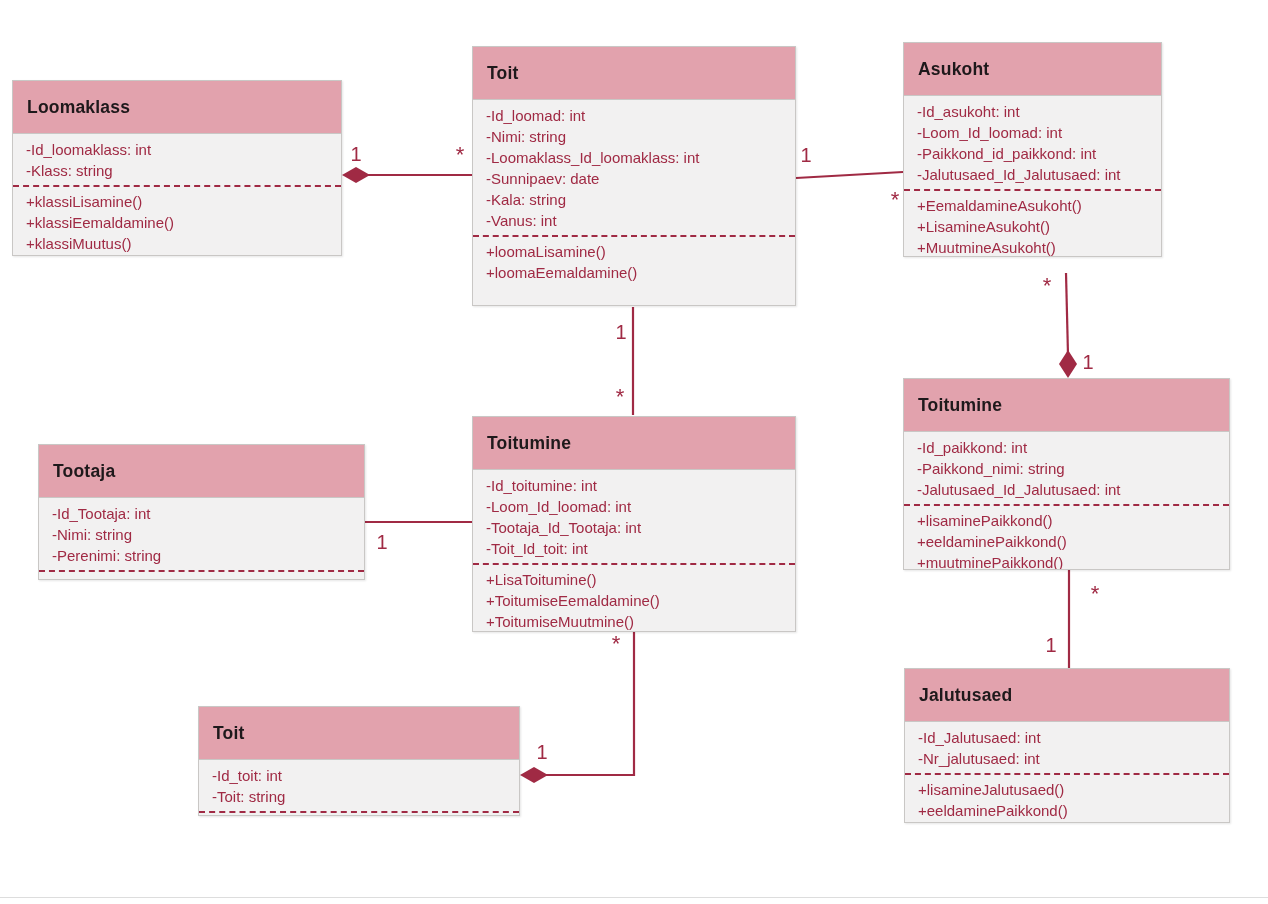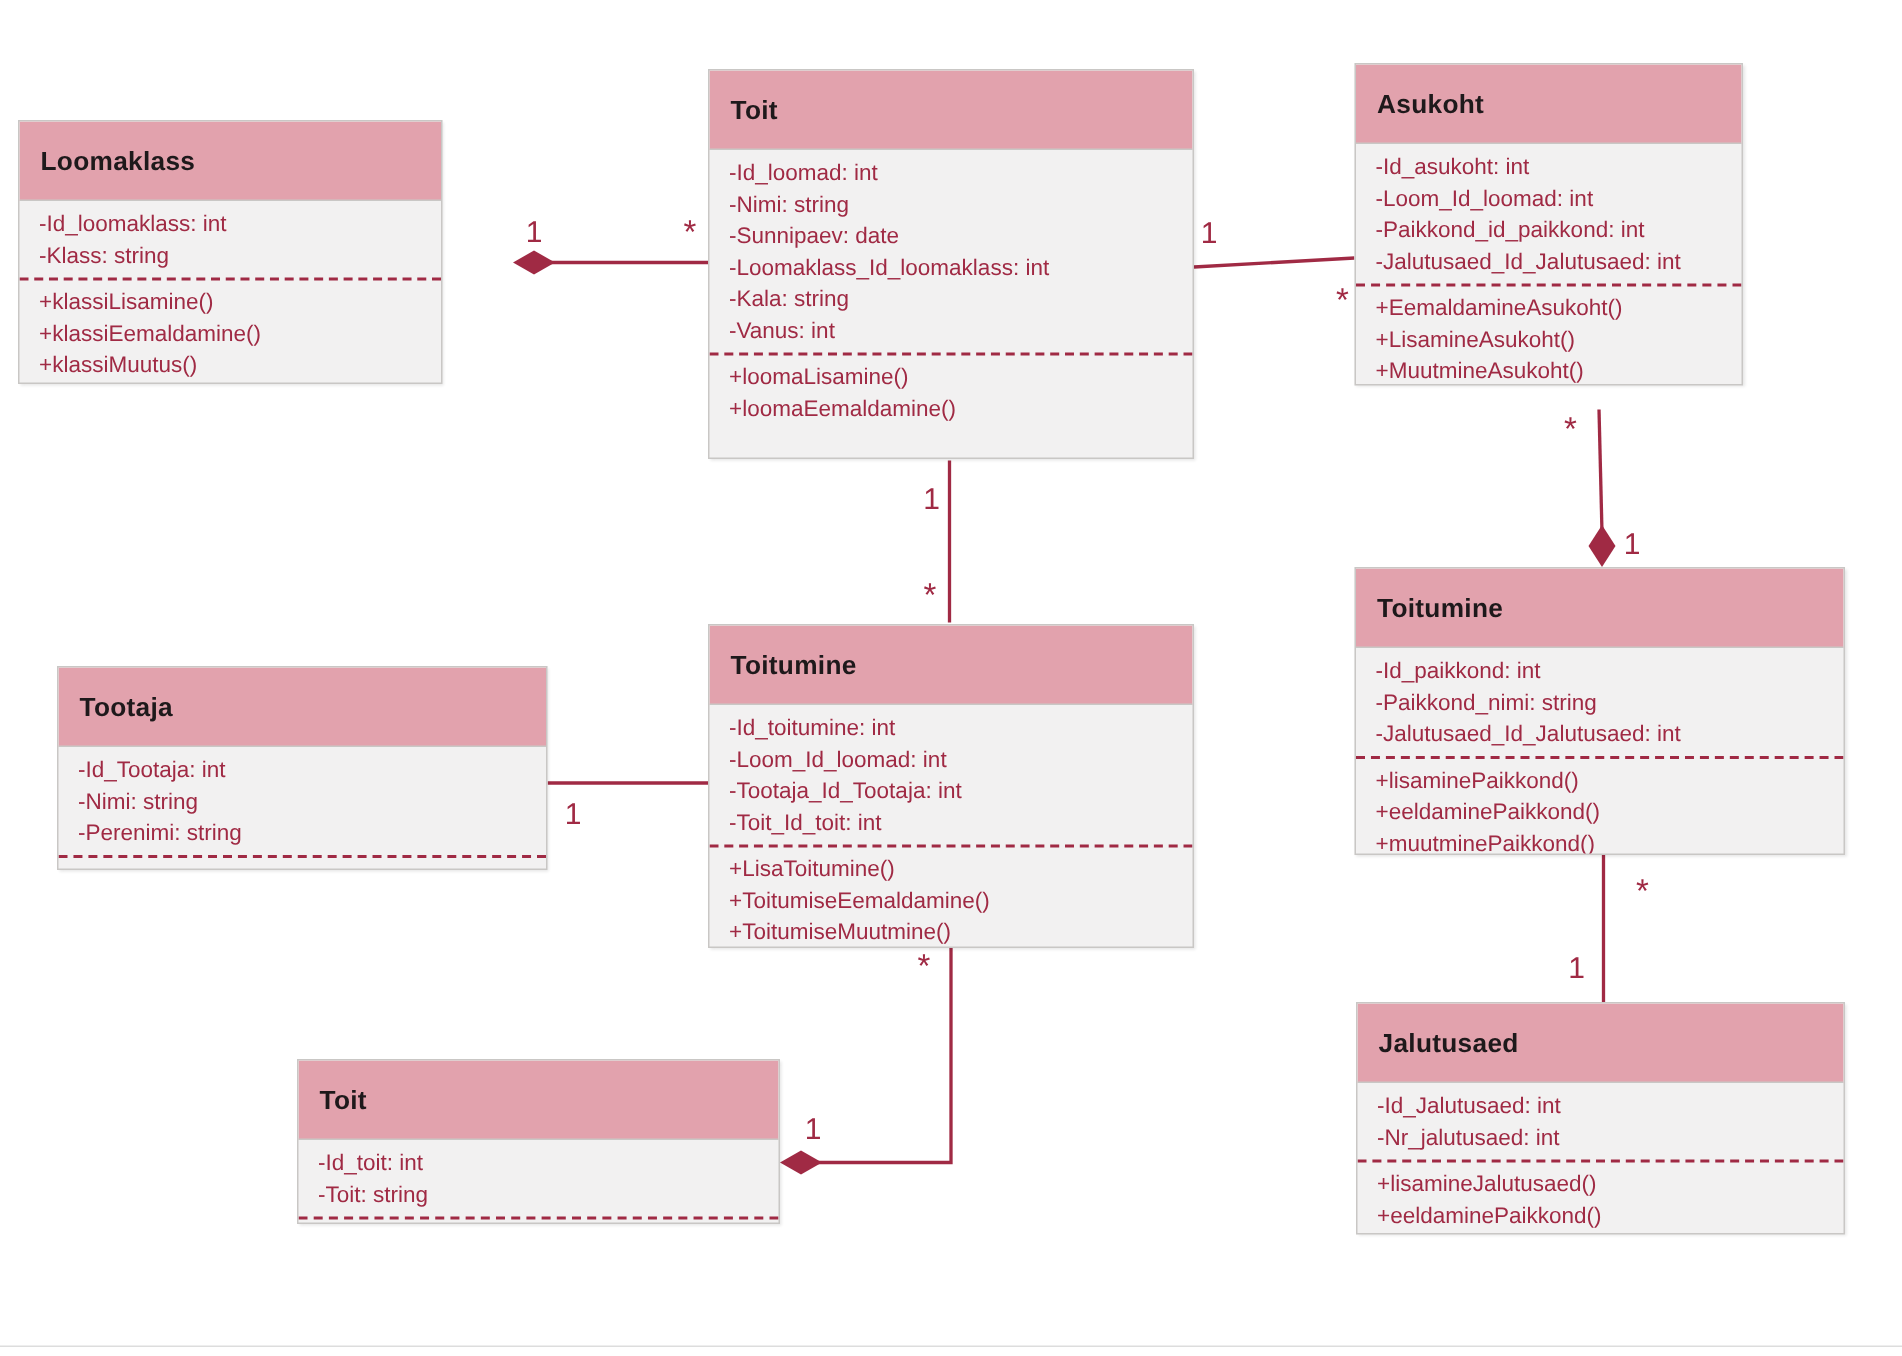--- a/index.html
+++ b/index.html
@@ -101,21 +101,21 @@
     </g>
 
     <g>
       <polyline points="634,632 634,775 534,775" fill="none" stroke="#a02a44" stroke-width="2.2"></polyline>
       <polygon points="520,775 534,767 548,775 534,783" fill="#a02a44"></polygon>
       <text class="mult-label" x="616" y="651" font-size="22" text-anchor="middle">*</text>
       <text class="mult-label" x="542" y="759" font-size="20" text-anchor="middle">1</text>
     </g>
   </svg>
 
-  <div class="uml-class" style="left:12px;top:80px;width:283px;height:176px">
+  <div class="uml-class" style="left:12px;top:80px;width:330px;height:176px">
     <div class="uml-header">
       <span class="uml-title">Loomaklass</span>
     </div>
     <div class="uml-body">
       <div class="members">
           <div class="member">-Id_loomaklass: int</div>
           <div class="member">-Klass: string</div>
         </div>
       <div class="sep"></div>
       <div class="members">
@@ -127,22 +127,22 @@
   </div>
 
   <div class="uml-class" style="left:472px;top:46px;width:324px;height:260px">
     <div class="uml-header">
       <span class="uml-title">Toit</span>
     </div>
     <div class="uml-body">
       <div class="members">
           <div class="member">-Id_loomad: int</div>
           <div class="member">-Nimi: string</div>
+          <div class="member">-Loomaklass_Id_loomaklass: int</div>
           <div class="member">-Sunnipaev: date</div>
-          <div class="member">-Loomaklass_Id_loomaklass: int</div>
           <div class="member">-Kala: string</div>
           <div class="member">-Vanus: int</div>
         </div>
       <div class="sep"></div>
       <div class="members">
           <div class="member">+loomaLisamine()</div>
           <div class="member">+loomaEemaldamine()</div>
         </div>
     </div>
   </div>

